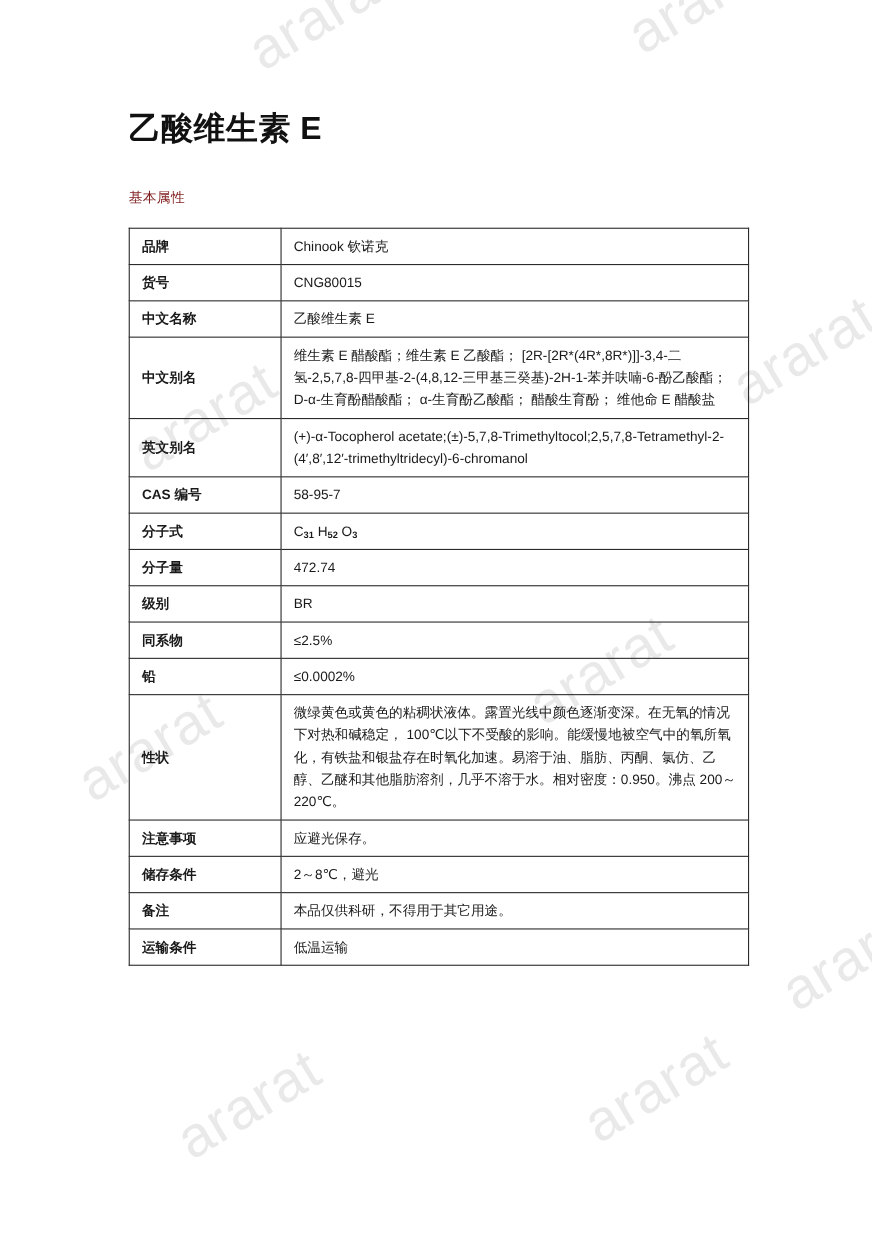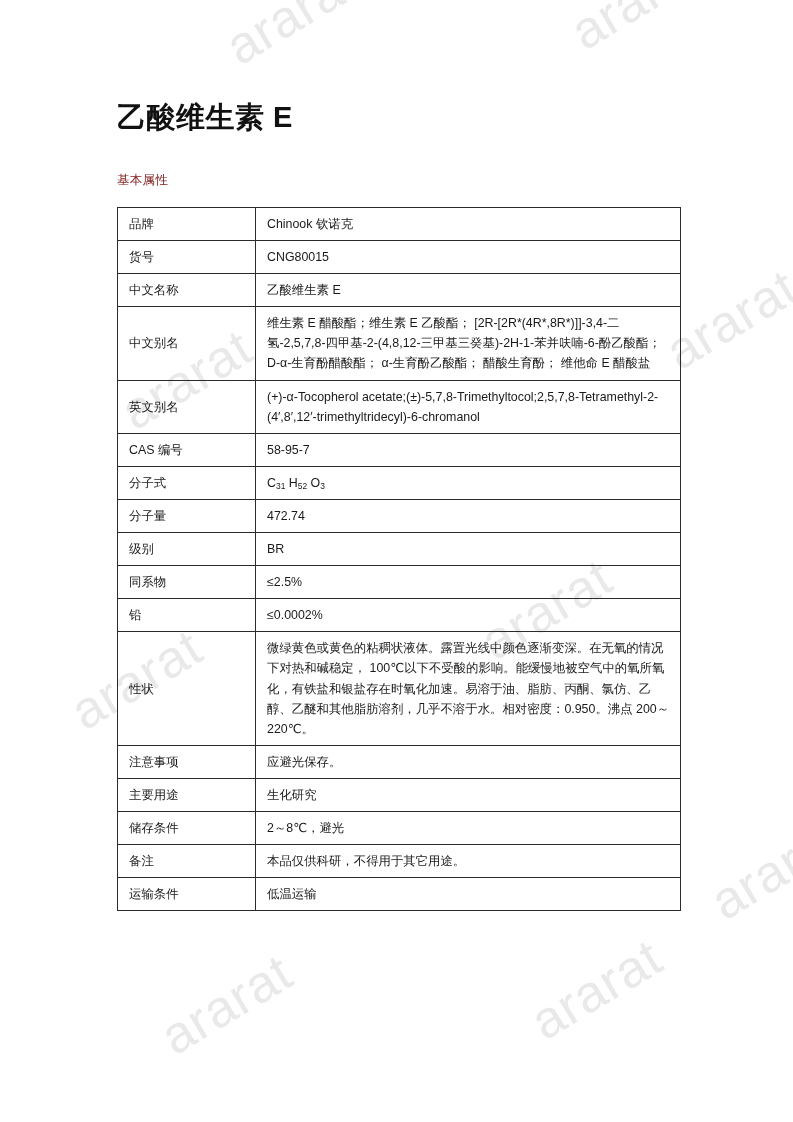--- a/index.html
+++ b/index.html
@@ -89,29 +89,31 @@
     font-size: 12.4px;
     line-height: 1.62;
     vertical-align: middle;
     color: #1a1a1a;
     background: transparent;
     word-break: break-word;
     overflow-wrap: break-word;
   }
   #spec-table td.label {
     padding-left: 11px;
+    font-weight: bold;
   }
   #spec-table td.value {
     padding-left: 11px;
   }
 
   sub {
     font-size: 0.68em;
     vertical-align: -0.22em;
     line-height: 0;
+    font-weight: bold;
   }
 </style>
 </head>
 <body>
 
 <div id="watermark-layer">
     <div class="wm" style="left: 560px; top: 10px;">ararat</div>
     <div class="wm" style="left: 215px; top: 25px;">ararat</div>
     <div class="wm" style="left: 655px; top: 330px;">ararat</div>
     <div class="wm" style="left: 110px; top: 390px;">ararat</div>
@@ -180,24 +182,20 @@
         </tr>
         <tr>
           <td class="label">性状</td>
           <td class="value">微绿黄色或黄色的粘稠状液体。露置光线中颜色逐渐变深。在无氧的情况下对热和碱稳定， 100℃以下不受酸的影响。能缓慢地被空气中的氧所氧化，有铁盐和银盐存在时氧化加速。易溶于油、脂肪、丙酮、氯仿、乙醇、乙醚和其他脂肪溶剂，几乎不溶于水。相对密度：0.950。沸点 200～220℃。</td>
         </tr>
         <tr>
           <td class="label">注意事项</td>
           <td class="value">应避光保存。</td>
         </tr>
         <tr>
-          <td class="label">主要用途</td>
-          <td class="value">生化研究</td>
-        </tr>
-        <tr>
           <td class="label">储存条件</td>
           <td class="value">2～8℃，避光</td>
         </tr>
         <tr>
           <td class="label">备注</td>
           <td class="value">本品仅供科研，不得用于其它用途。</td>
         </tr>
         <tr>
           <td class="label">运输条件</td>
           <td class="value">低温运输</td>

